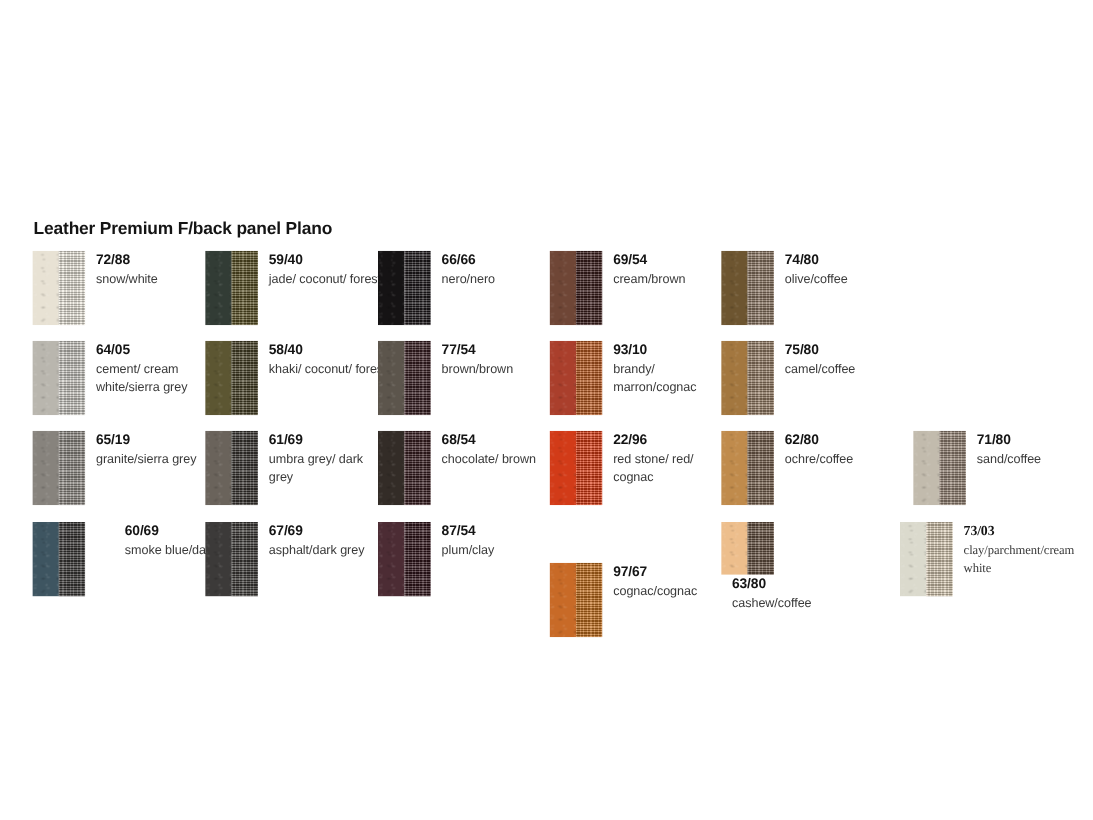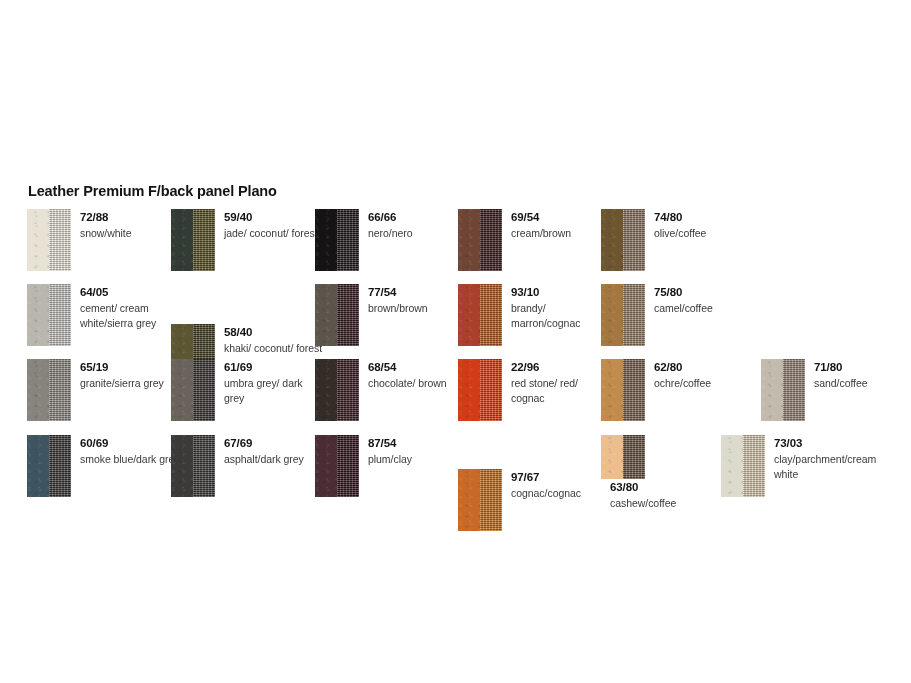--- a/index.html
+++ b/index.html
@@ -187,21 +187,21 @@
         <div class="swatch-cell" style="left: 27px;">
           <div class="swatch-chip">
             <div class="chip-leather" style="background: rgb(185, 182, 174);"></div>
             <div class="chip-fabric" style="background: rgb(207, 205, 199);"></div>
           </div>
           <div class="swatch-text">
             <div class="swatch-code">64/05</div>
             <div class="swatch-desc">cement/ cream white/sierra grey</div>
           </div>
         </div>
-        <div class="swatch-cell" style="left: 171px; margin-top: 40px;">
+        <div class="swatch-cell" style="left: 171px;">
           <div class="swatch-chip">
             <div class="chip-leather" style="background: rgb(92, 86, 50);"></div>
             <div class="chip-fabric" style="background: rgb(74, 68, 41);"></div>
           </div>
           <div class="swatch-text">
             <div class="swatch-code">58/40</div>
             <div class="swatch-desc">khaki/ coconut/ forest</div>
           </div>
         </div>
         <div class="swatch-cell" style="left: 315px;">
@@ -291,21 +291,21 @@
             <div class="chip-leather" style="background: rgb(194, 187, 173);"></div>
             <div class="chip-fabric" style="background: rgb(154, 136, 120);"></div>
           </div>
           <div class="swatch-text">
             <div class="swatch-code">71/80</div>
             <div class="swatch-desc">sand/coffee</div>
           </div>
         </div>
       </div>
       <div class="swatch-row" style="position: absolute; left: 0px; top: 230px; width: 911px;">
-        <div class="swatch-cell" style="left: 27px;">
+        <div class="swatch-cell" style="left: 27px; gap: 24px;">
           <div class="swatch-chip">
             <div class="chip-leather" style="background: rgb(62, 85, 97);"></div>
             <div class="chip-fabric" style="background: rgb(60, 58, 56);"></div>
           </div>
           <div class="swatch-text">
             <div class="swatch-code">60/69</div>
             <div class="swatch-desc">smoke blue/dark grey</div>
           </div>
         </div>
         <div class="swatch-cell" style="left: 171px;">
@@ -341,21 +341,21 @@
         <div class="swatch-cell" style="left: 601px; flex-direction: column;">
           <div class="swatch-chip">
             <div class="chip-leather" style="background: rgb(237, 190, 140);"></div>
             <div class="chip-fabric" style="background: rgb(106, 85, 68);"></div>
           </div>
           <div class="swatch-text">
             <div class="swatch-code">63/80</div>
             <div class="swatch-desc">cashew/coffee</div>
           </div>
         </div>
-        <div class="swatch-cell" style="left: 721px;">
+        <div class="swatch-cell" style="left: 750px; font-family: Liberation Serif, serif;">
           <div class="swatch-chip">
             <div class="chip-leather" style="background: rgb(219, 218, 205);"></div>
             <div class="chip-fabric" style="background: rgb(222, 208, 184);"></div>
           </div>
           <div class="swatch-text">
             <div class="swatch-code">73/03</div>
             <div class="swatch-desc">clay/parchment/cream white</div>
           </div>
         </div>
       </div>

